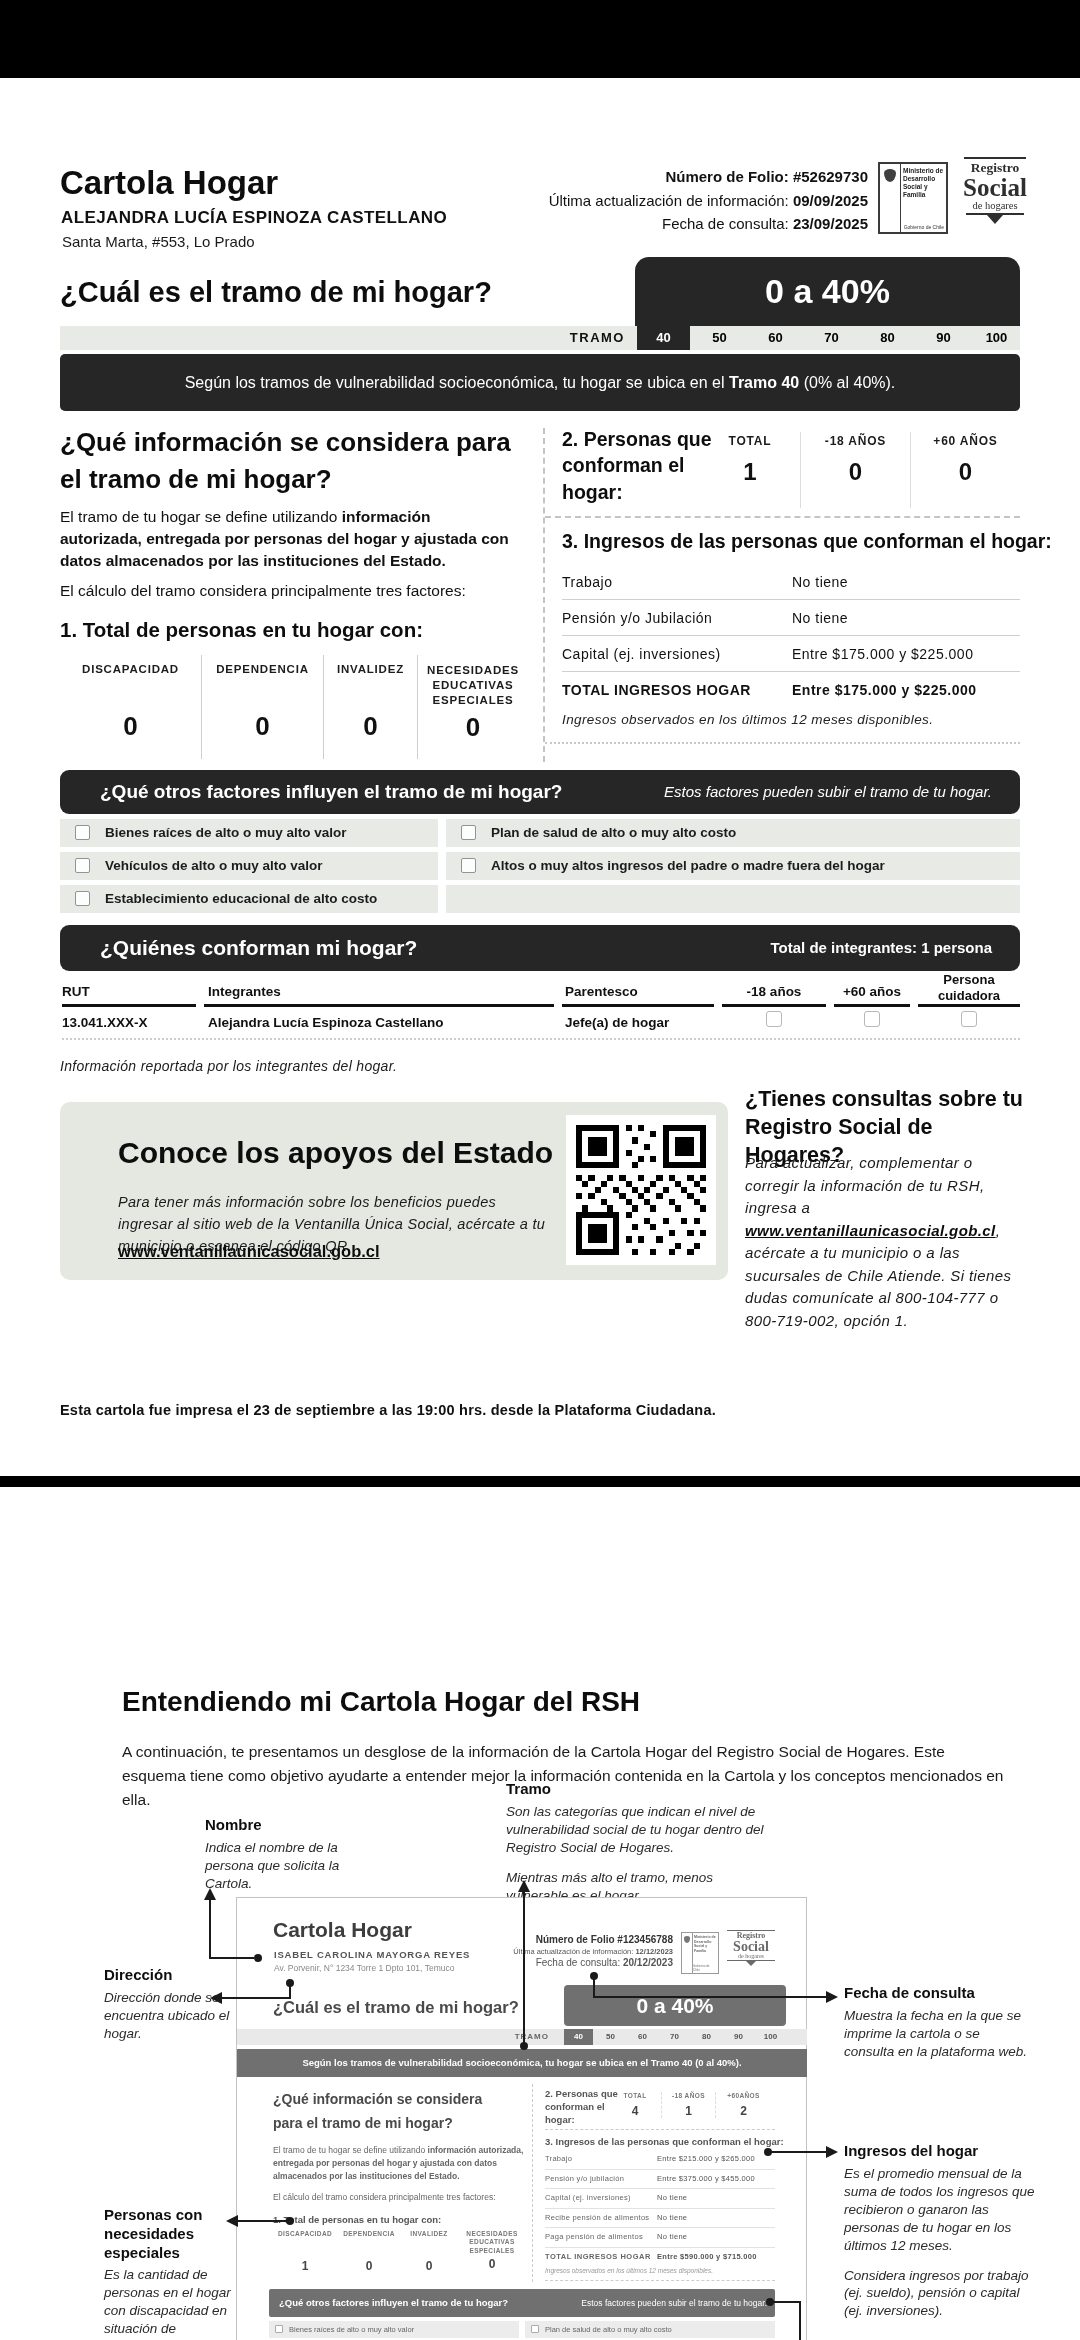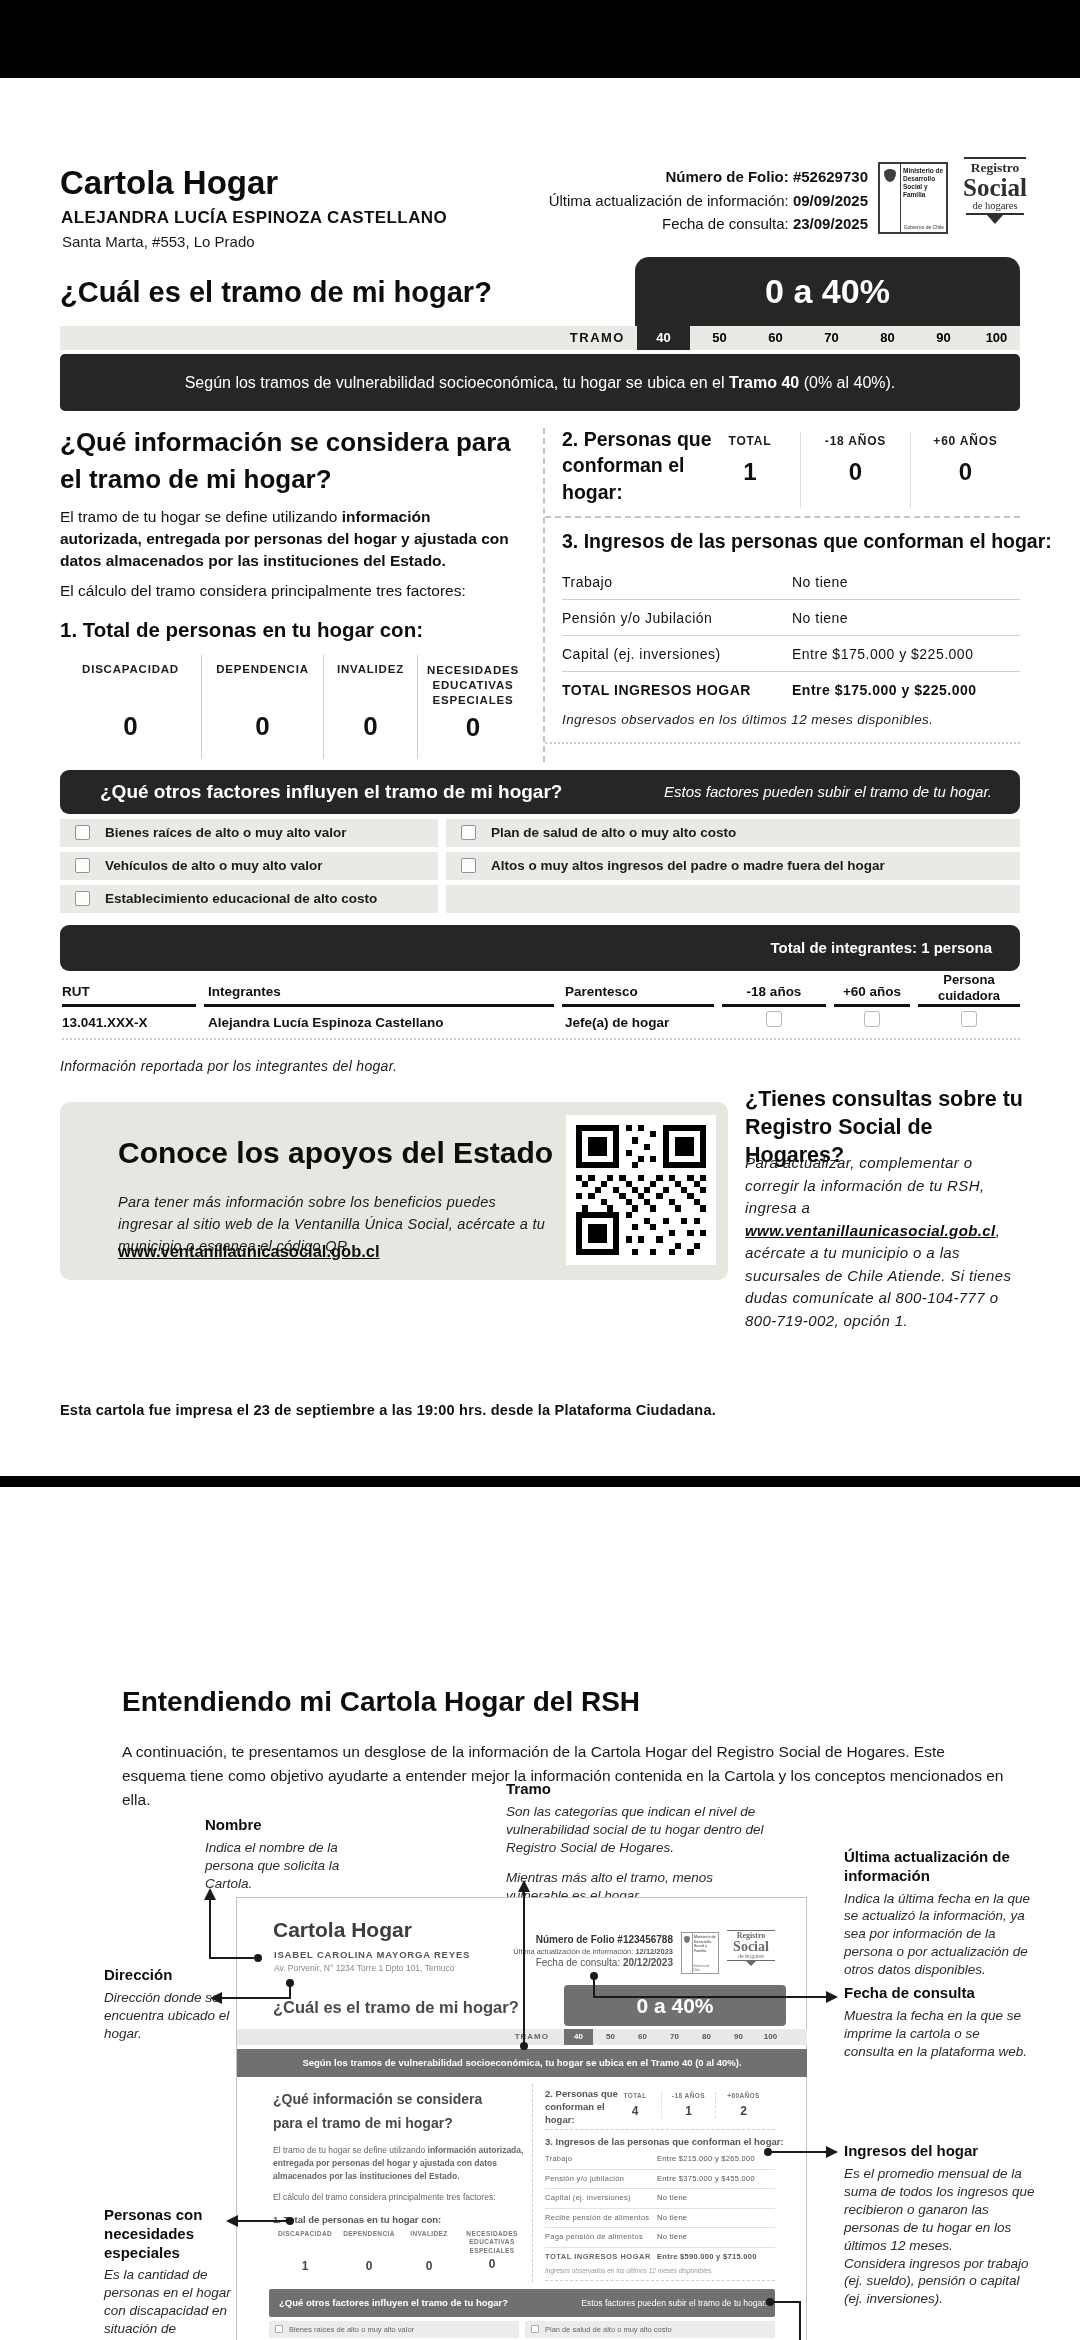--- a/index.html
+++ b/index.html
@@ -193,20 +193,21 @@
     <div class="cb"></div>
     <span class="cb-lbl">Altos o muy altos ingresos del padre o madre fuera del hogar</span>
   </div>
   <div class="chkrow" style="left:60px;top:885px;width:378px;">
     <div class="cb"></div>
     <span class="cb-lbl">Establecimiento educacional de alto costo</span>
   </div>
   <div class="chkrow" style="left:446px;top:885px;width:574px;"></div>
 
   <div class="abs bar-dark" style="left:60px;top:925px;width:960px;height:46px;border-radius:9px;">
+    <span class="b" style="position:absolute;left:40px;line-height:46px;font-size:21px;">¿Quiénes conforman mi hogar?</span>
     <span class="b" style="position:absolute;right:28px;line-height:46px;font-size:15px;">Total de integrantes: 1 persona</span>
   </div>
 
   <div class="abs b" style="left:62px;top:984px;font-size:13.5px;color:#111;">RUT</div>
   <div class="abs b" style="left:208px;top:984px;font-size:13.5px;color:#111;">Integrantes</div>
   <div class="abs b" style="left:565px;top:984px;font-size:13.5px;color:#111;">Parentesco</div>
   <div class="abs b" style="left:724px;top:984px;width:100px;text-align:center;font-size:13.5px;color:#111;">-18 años</div>
   <div class="abs b" style="left:822px;top:984px;width:100px;text-align:center;font-size:13.5px;color:#111;">+60 años</div>
   <div class="abs b" style="left:919px;top:972px;width:100px;text-align:center;font-size:13px;line-height:1.2;color:#111;">Persona cuidadora</div>
 
@@ -272,32 +273,28 @@
     <div class="ann-x">Indica el nombre de la persona que solicita la Cartola.</div>
   </div>
   <div class="abs" style="left:104px;top:1966px;width:145px;">
     <div class="ann-t">Dirección</div>
     <div class="ann-x">Dirección donde se encuentra ubicado el hogar.</div>
   </div>
   <div class="abs" style="left:104px;top:2206px;width:152px;">
     <div class="ann-t">Personas con necesidades especiales</div>
     <div class="ann-x">Es la cantidad de personas en el hogar con discapacidad en situación de dependencia, invalidez o con necesidades educativas especiales.</div>
   </div>
-  <div class="abs" style="left:844px;top:1848px;width:195px;">
-    <div class="ann-t">Última actualización de información</div>
-    <div class="ann-x">Indica la última fecha en la que se actualizó la información, ya sea por información de la persona o por actualización de otros datos disponibles.</div>
-  </div>
   <div class="abs" style="left:844px;top:1984px;width:185px;">
     <div class="ann-t">Fecha de consulta</div>
     <div class="ann-x">Muestra la fecha en la que se imprime la cartola o se consulta en la plataforma web.</div>
   </div>
   <div class="abs" style="left:844px;top:2142px;width:195px;">
     <div class="ann-t">Ingresos del hogar</div>
     <div class="ann-x">Es el promedio mensual de la suma de todos los ingresos que recibieron o ganaron las personas de tu hogar en los últimos 12 meses.</div>
-    <div class="ann-x" style="margin-top:0;font-style:italic;">Considera ingresos por trabajo (ej. sueldo), pensión o capital (ej. inversiones).</div>
+    <div class="ann-x" style="margin-top:12px;font-style:italic;">Considera ingresos por trabajo (ej. sueldo), pensión o capital (ej. inversiones).</div>
   </div>
 
   <div id="mini">
     <div class="abs b" style="left:36px;top:20px;font-size:21px;color:#3d3d3d;">Cartola Hogar</div>
     <div class="abs b" style="left:37px;top:51px;font-size:9.5px;letter-spacing:.8px;color:#555;">ISABEL CAROLINA MAYORGA REYES</div>
     <div class="abs" style="left:37px;top:65px;font-size:8.5px;color:#888;">Av. Porvenir, N° 1234 Torre 1 Dpto 101, Temuco</div>
 
     <div class="abs" style="left:250px;top:36px;width:186px;text-align:right;color:#555;">
       <div class="b" style="font-size:10px;color:#333;">Número de Folio #123456788</div>
       <div style="font-size:7.5px;margin-top:2px;"><span>Última actualización de información:</span> <span class="b">12/12/2023</span></div>

